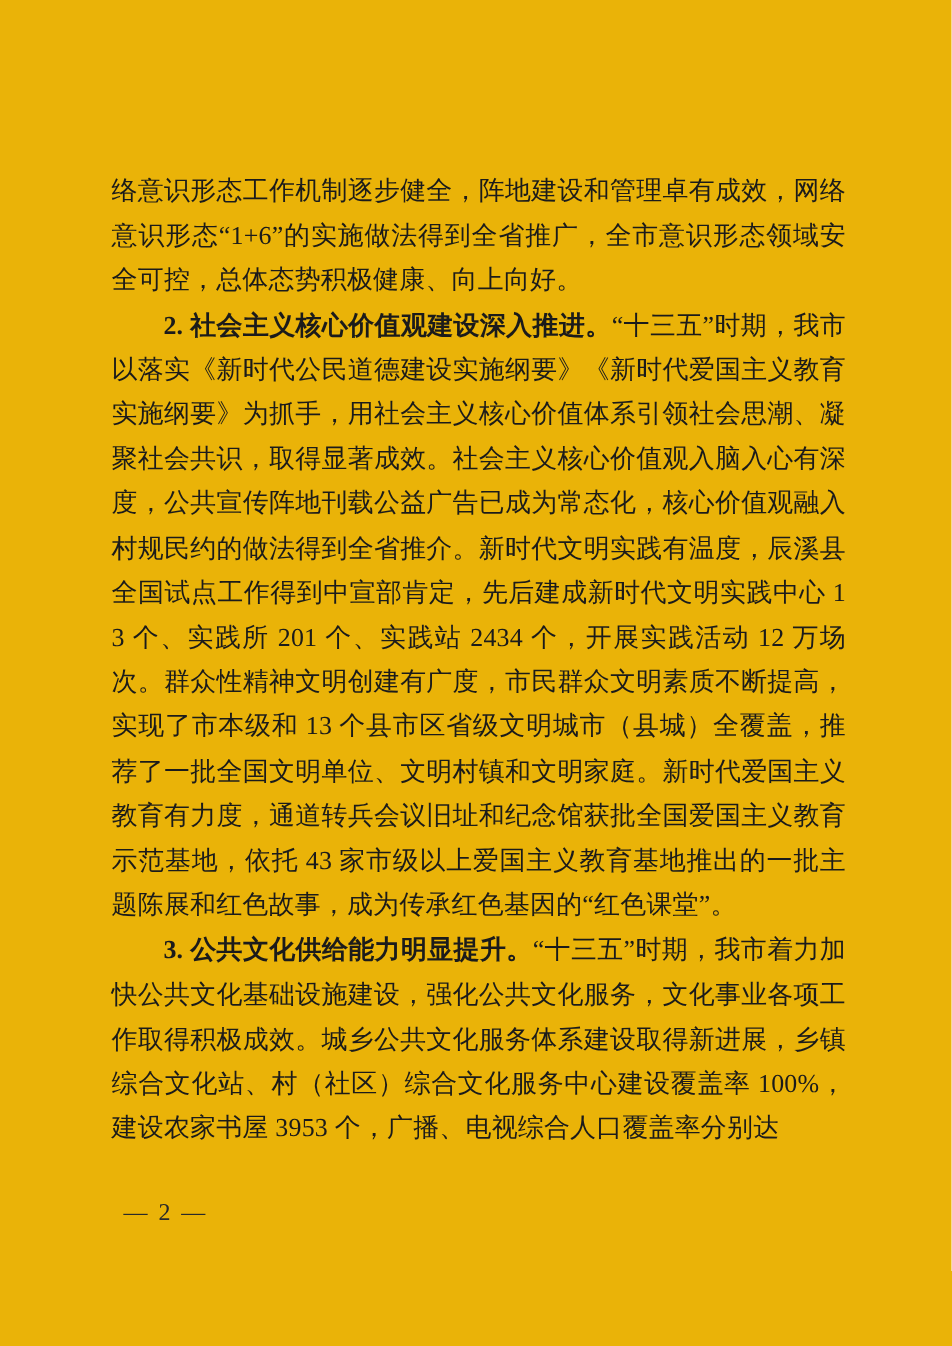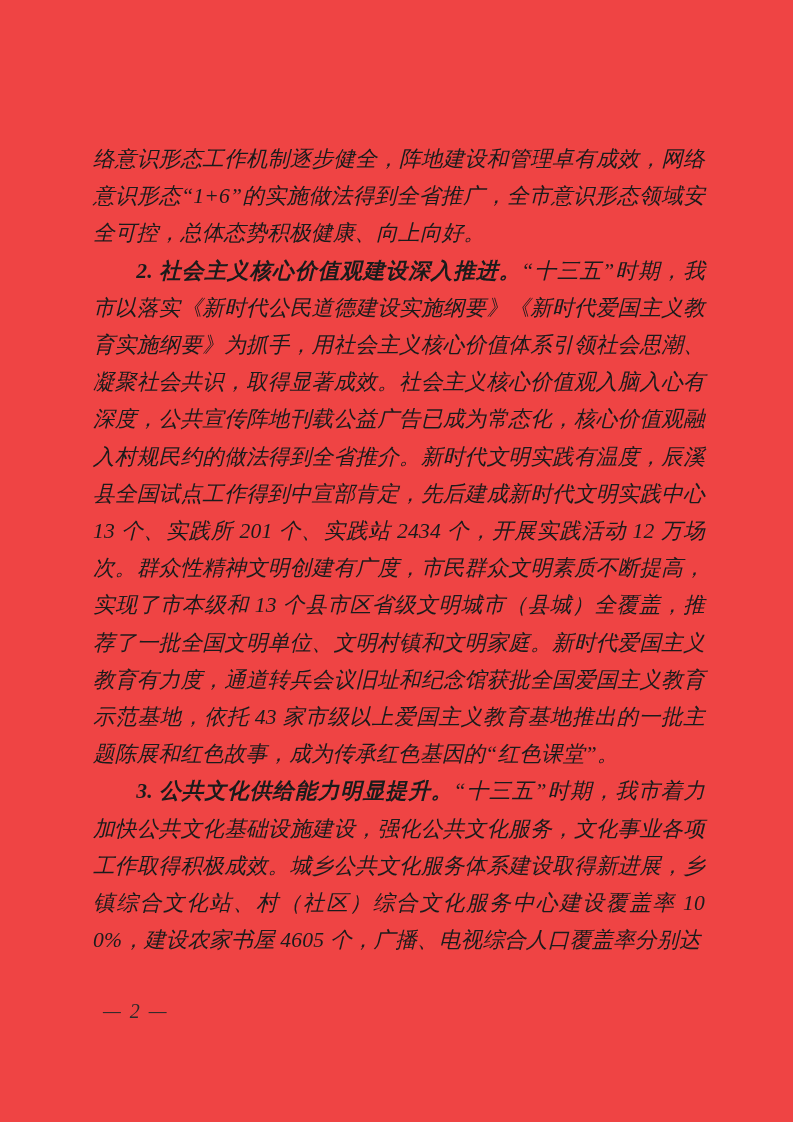--- a/index.html
+++ b/index.html
@@ -7,24 +7,23 @@
     padding: 0;
     width: 793px;
     height: 1122px;
     background: #ffffff;
     overflow: hidden;
   }
   .page {
     position: relative;
     width: 793px;
     height: 1122px;
-    background: #ef4444;
+    background: #eab308;
     font-family: "Liberation Serif", "DejaVu Serif", serif;
     color: #1b1b1b;
-    font-style: italic;
   }
   .content {
     position: absolute;
     left: 93px;
     top: 141px;
     width: 612px;
   }
   .para {
     margin: 0;
     font-size: 21.6px;
@@ -54,18 +53,18 @@
 </head>
 <body>
 
 <div class="page">
   <div class="content">
 
     <p class="para"><span>络意识形态工作机制逐步健全，阵地建设和管理卓有成效，网络意识形态“1+6”的实施做法得到全省推广，全市意识形态领域安全可控，总体态势积极健康、向上向好。</span></p>
 
     <p class="para indent"><span class="lead">2. 社会主义核心价值观建设深入推进。</span><span>“十三五”时期，我市以落实《新时代公民道德建设实施纲要》《新时代爱国主义教育实施纲要》为抓手，用社会主义核心价值体系引领社会思潮、凝聚社会共识，取得显著成效。社会主义核心价值观入脑入心有深度，公共宣传阵地刊载公益广告已成为常态化，核心价值观融入村规民约的做法得到全省推介。新时代文明实践有温度，辰溪县全国试点工作得到中宣部肯定，先后建成新时代文明实践中心 13 个、实践所 201 个、实践站 2434 个，开展实践活动 12 万场次。群众性精神文明创建有广度，市民群众文明素质不断提高，实现了市本级和 13 个县市区省级文明城市（县城）全覆盖，推荐了一批全国文明单位、文明村镇和文明家庭。新时代爱国主义教育有力度，通道转兵会议旧址和纪念馆获批全国爱国主义教育示范基地，依托 43 家市级以上爱国主义教育基地推出的一批主题陈展和红色故事，成为传承红色基因的“红色课堂”。</span></p>
 
-    <p class="para indent"><span class="lead">3. 公共文化供给能力明显提升。</span><span>“十三五”时期，我市着力加快公共文化基础设施建设，强化公共文化服务，文化事业各项工作取得积极成效。城乡公共文化服务体系建设取得新进展，乡镇综合文化站、村（社区）综合文化服务中心建设覆盖率 100%，建设农家书屋 4605 个，广播、电视综合人口覆盖率分别达</span></p>
+    <p class="para indent"><span class="lead">3. 公共文化供给能力明显提升。</span><span>“十三五”时期，我市着力加快公共文化基础设施建设，强化公共文化服务，文化事业各项工作取得积极成效。城乡公共文化服务体系建设取得新进展，乡镇综合文化站、村（社区）综合文化服务中心建设覆盖率 100%，建设农家书屋 3953 个，广播、电视综合人口覆盖率分别达</span></p>
 
   </div>
 
   <div class="footer">— 2 —</div>
 </div>
 
 </body></html>

